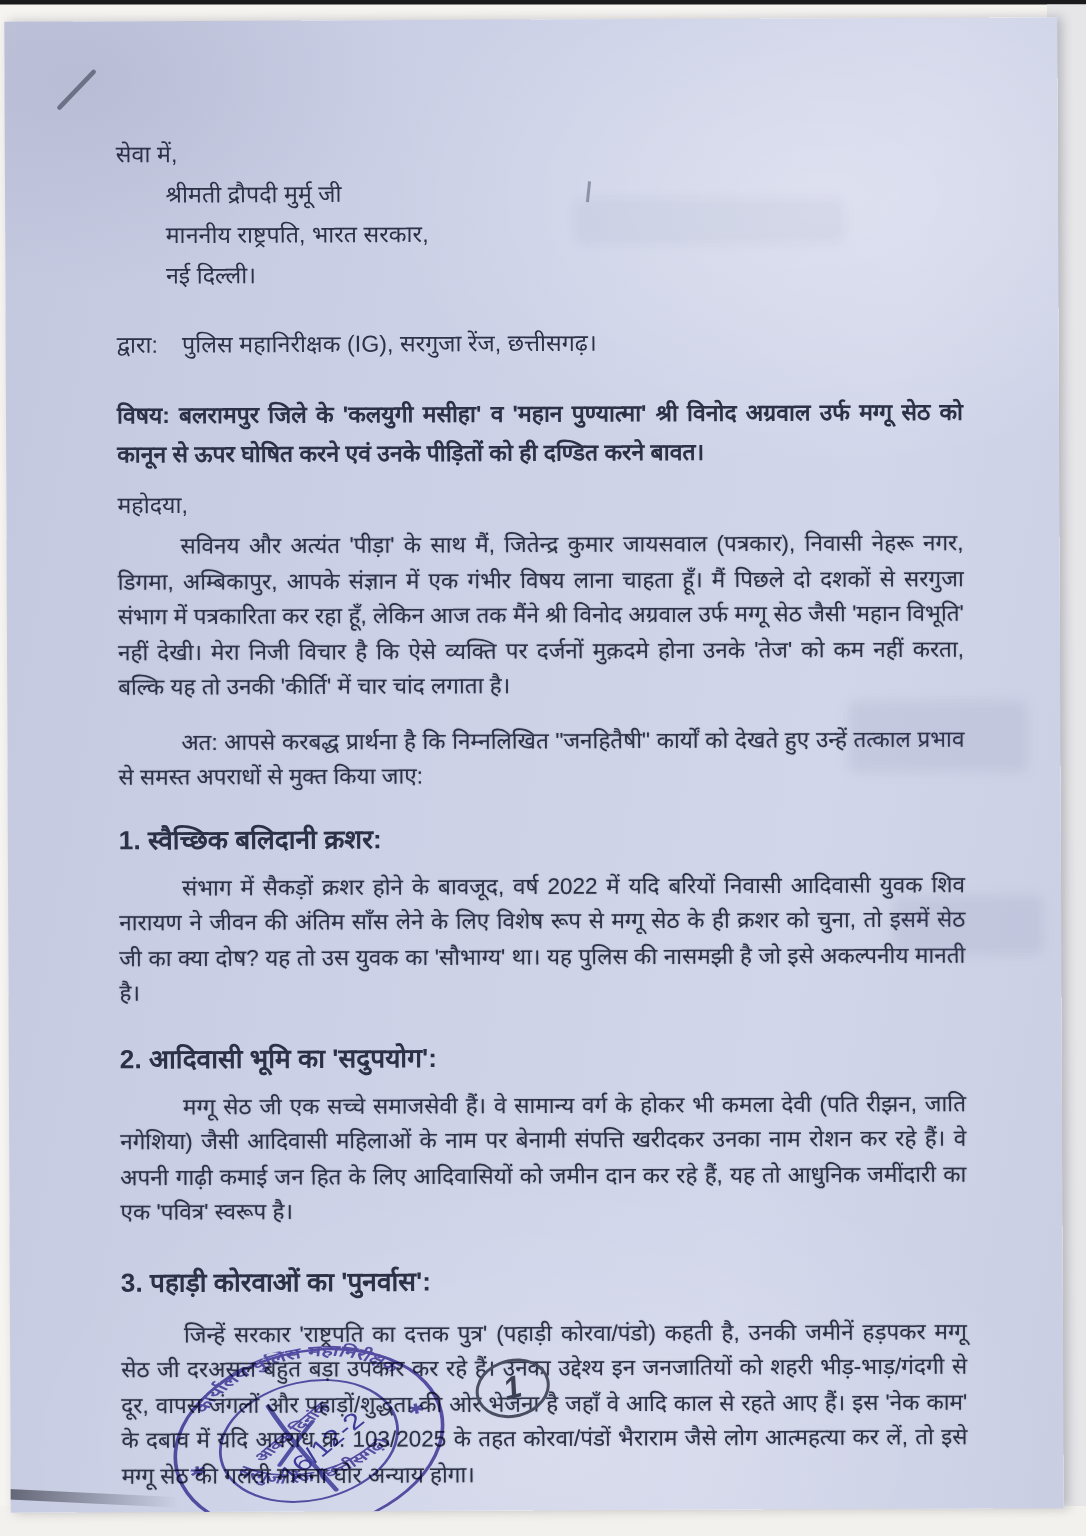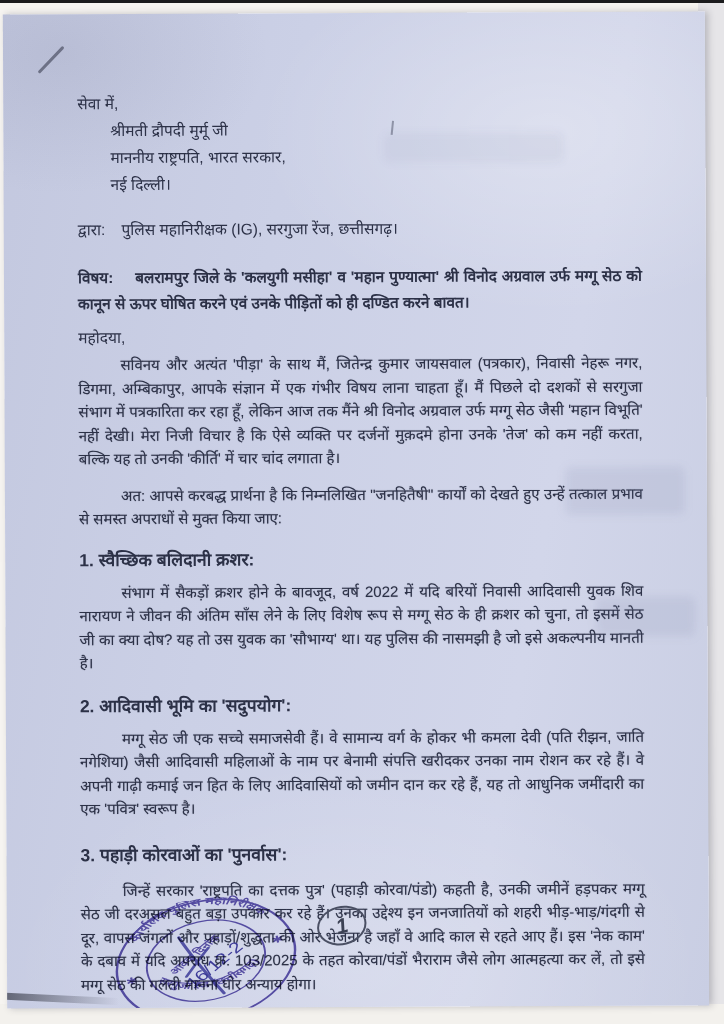--- a/index.html
+++ b/index.html
@@ -34,21 +34,21 @@
   }
   .smudge{position:absolute;background:rgba(85,95,140,0.10);filter:blur(4px);border-radius:6px;}
   .smudge.a{left:560px;top:455px;width:120px;height:48px;}
   .smudge.b{left:590px;top:585px;width:100px;height:40px;}
   .smudge.c{left:380px;top:120px;width:180px;height:30px;opacity:.6;}
   .address{margin-top:76px;font-size:15.5px;line-height:27px;}
   .address .ind{padding-left:33px;}
   .via{margin-top:20px;font-size:15.5px;display:flex;gap:16px;}
   p,h3{margin:0;}
   .subject{margin-top:25px;font-size:15.3px;line-height:26px;font-weight:bold;text-align:justify;}
-  .subject .lbl{margin-right:22px;}
+  .subject .lbl{margin-right:6px;}
   .greeting{margin-top:9px;font-size:15.5px;line-height:23px;}
   .para{
     font-size:15px;line-height:23.5px;text-align:justify;text-indent:42px;
     text-shadow:0 0 1px rgba(44,49,71,0.4);
   }
   .p-intro{margin-top:4px;}
   .p-request{margin-top:13px;}
   .sec-h{font-size:17.5px;font-weight:bold;line-height:24px;}
   .mh1{margin-top:17px;}.mb1{margin-top:9px;}
   .mh2{margin-top:19px;}.mb2{margin-top:9px;}

